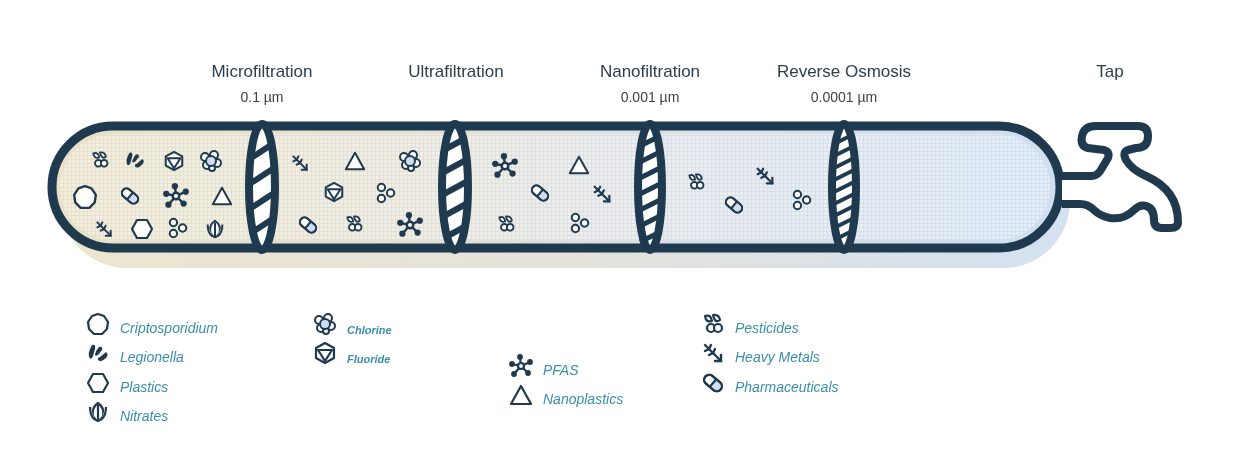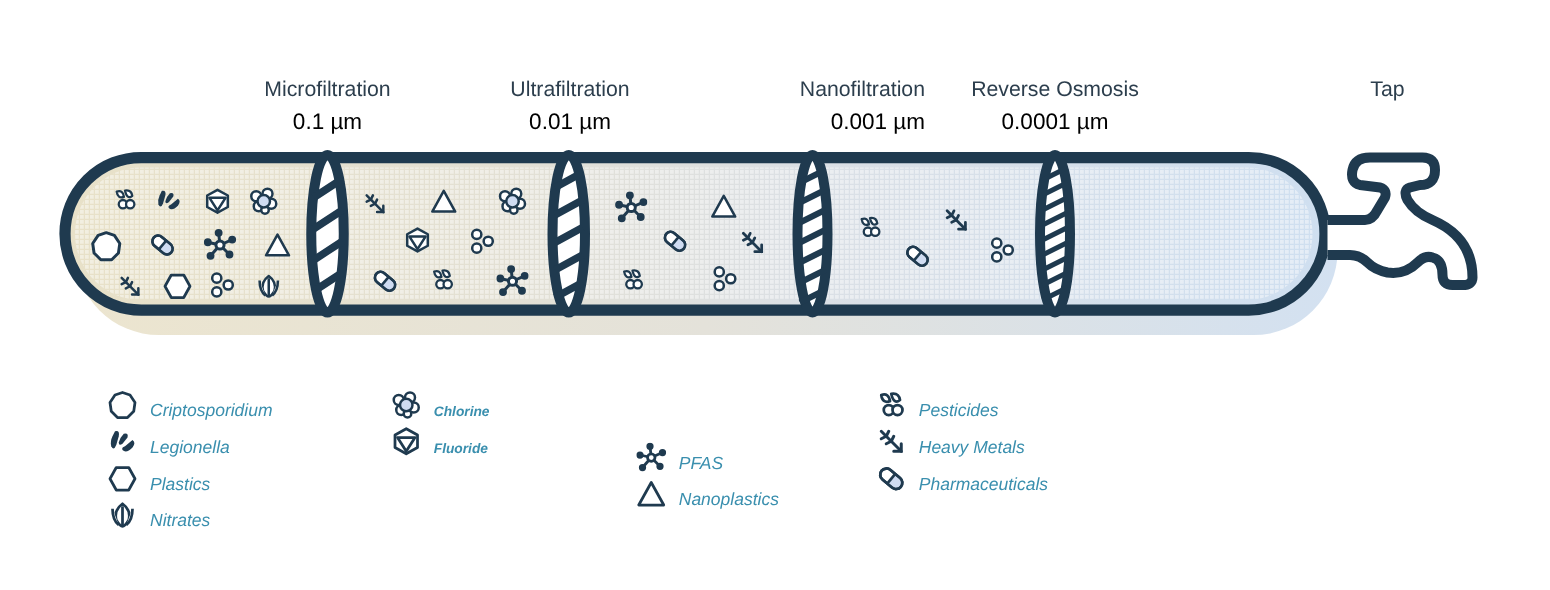--- a/index.html
+++ b/index.html
@@ -1,20 +1,20 @@
 <!DOCTYPE html>
 <html><head>
 <meta charset="utf-8">
 <style>
   html, body { margin: 0; padding: 0; background: #ffffff; }
   body { width: 1240px; height: 472px; position: relative; overflow: hidden;
          font-family: "Liberation Sans", sans-serif; }
   .stage-label { position: absolute; text-align: center; width: 180px; }
   .stage-name { font-size: 17px; color: #2c3e4d; line-height: 22px; }
-  .stage-size { font-size: 18px; color: #000000; line-height: 20px; margin-top: 4px; }
+  .stage-size { font-size: 14px; color: #404040; line-height: 20px; margin-top: 4px; }
   #diagram { position: absolute; left: 0; top: 0; }
   .legend { position: absolute; top: 306px; }
   .legend-item { display: flex; align-items: flex-end; height: 29.5px; font-style: italic; }
   .legend-item svg { width: 24px; height: 24px; margin-right: 10px; flex: none; }
   .legend-label { font-size: 14px; color: #3a8fae; }
   .legend-label.bold { font-size: 11px; font-weight: bold; color: #3a8fae; }
 </style>
 </head>
 <body>
 
@@ -203,23 +203,22 @@
     <use href="#i-nano" x="791" y="189" width="22" height="22"></use>
   </g>
 </svg>
 
 <div class="stage-label" style="left:172px; top:61px;">
   <div class="stage-name">Microfiltration</div>
   <div class="stage-size">0.1 µm</div>
 </div>
 <div class="stage-label" style="left:366px; top:61px;">
   <div class="stage-name">Ultrafiltration</div>
-  <div class="stage-size">0.01 µm</div>
-</div>
-<div class="stage-label" style="left:560px; top:61px;text-align:right;">
+</div>
+<div class="stage-label" style="left:560px; top:61px;">
   <div class="stage-name">Nanofiltration</div>
   <div class="stage-size">0.001 µm</div>
 </div>
 <div class="stage-label" style="left:754px; top:61px;">
   <div class="stage-name">Reverse Osmosis</div>
   <div class="stage-size">0.0001 µm</div>
 </div>
 <div class="stage-label" style="left:1020px; top:61px;">
   <div class="stage-name">Tap</div>
 </div>

